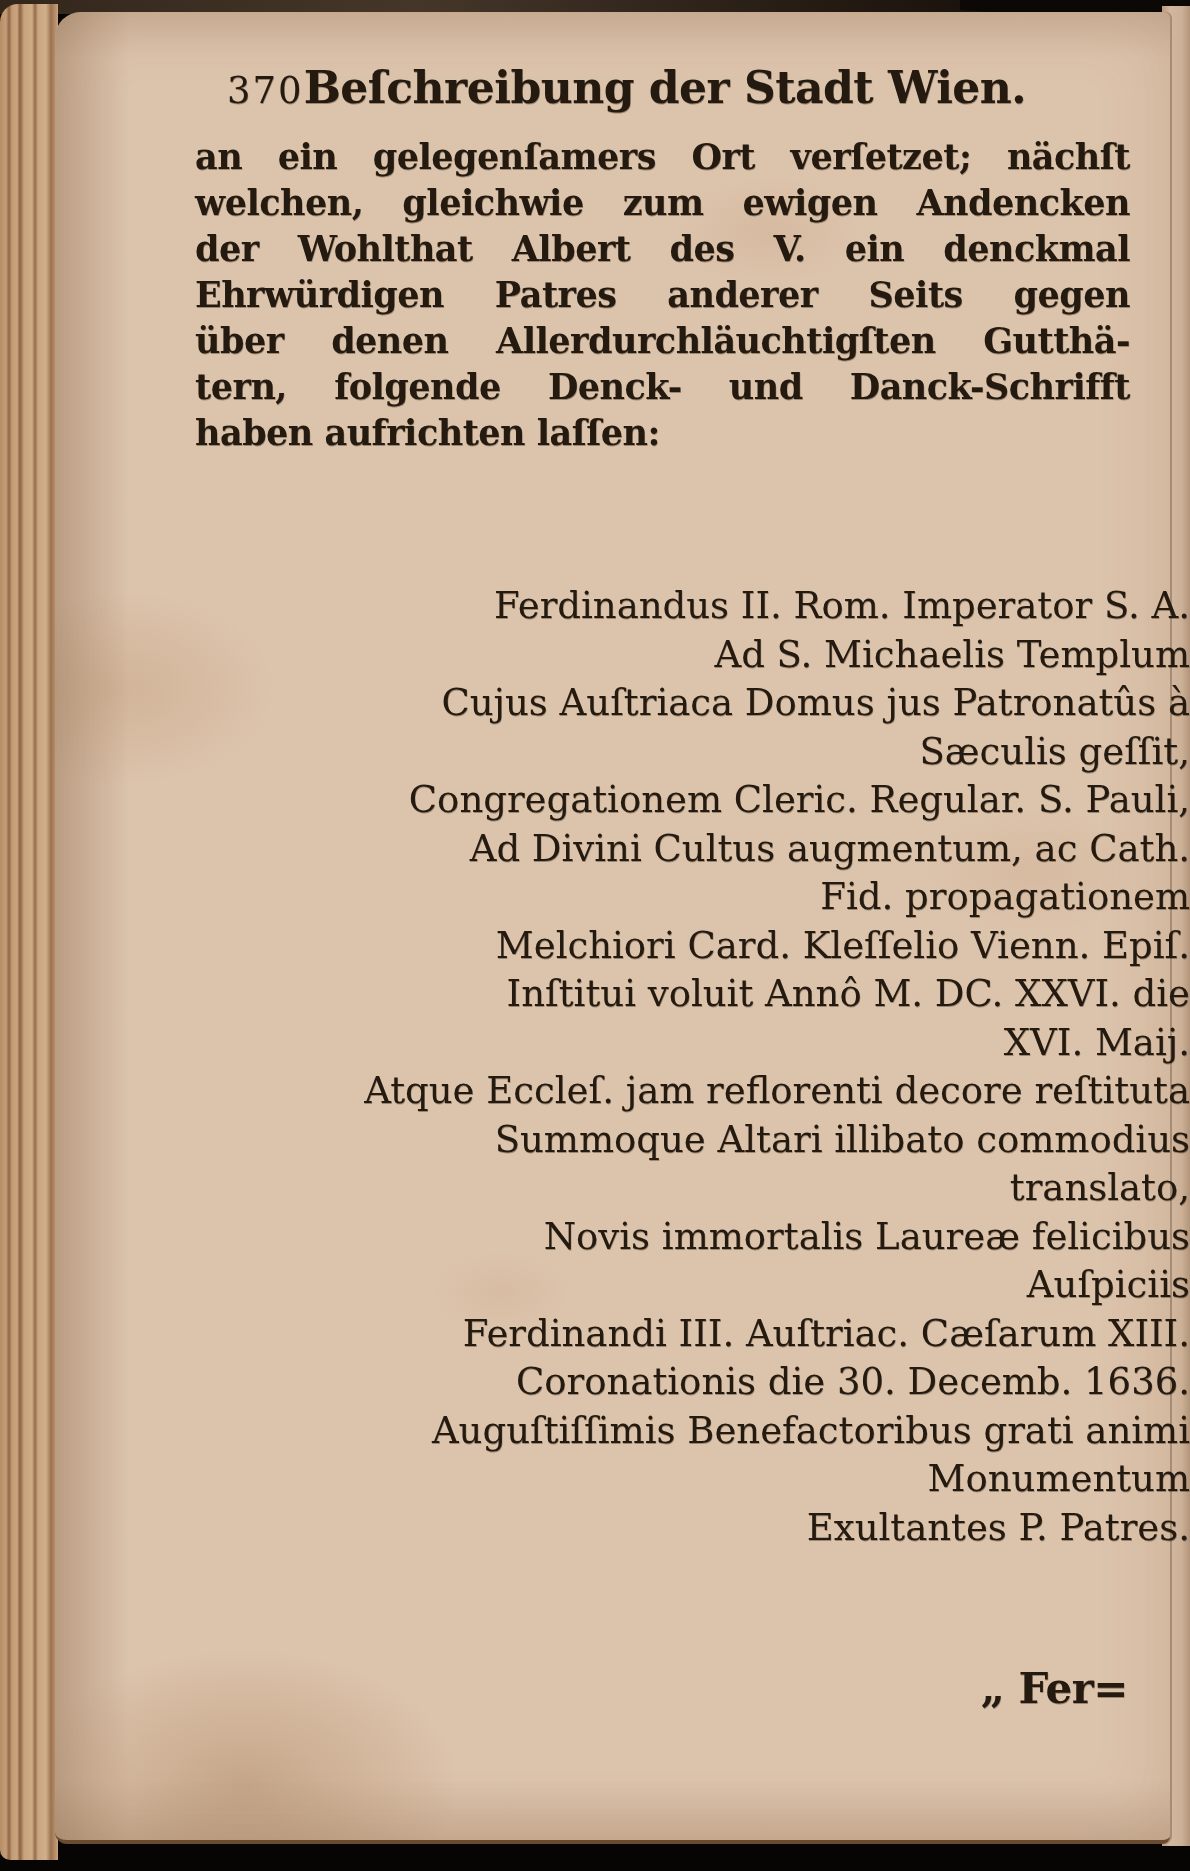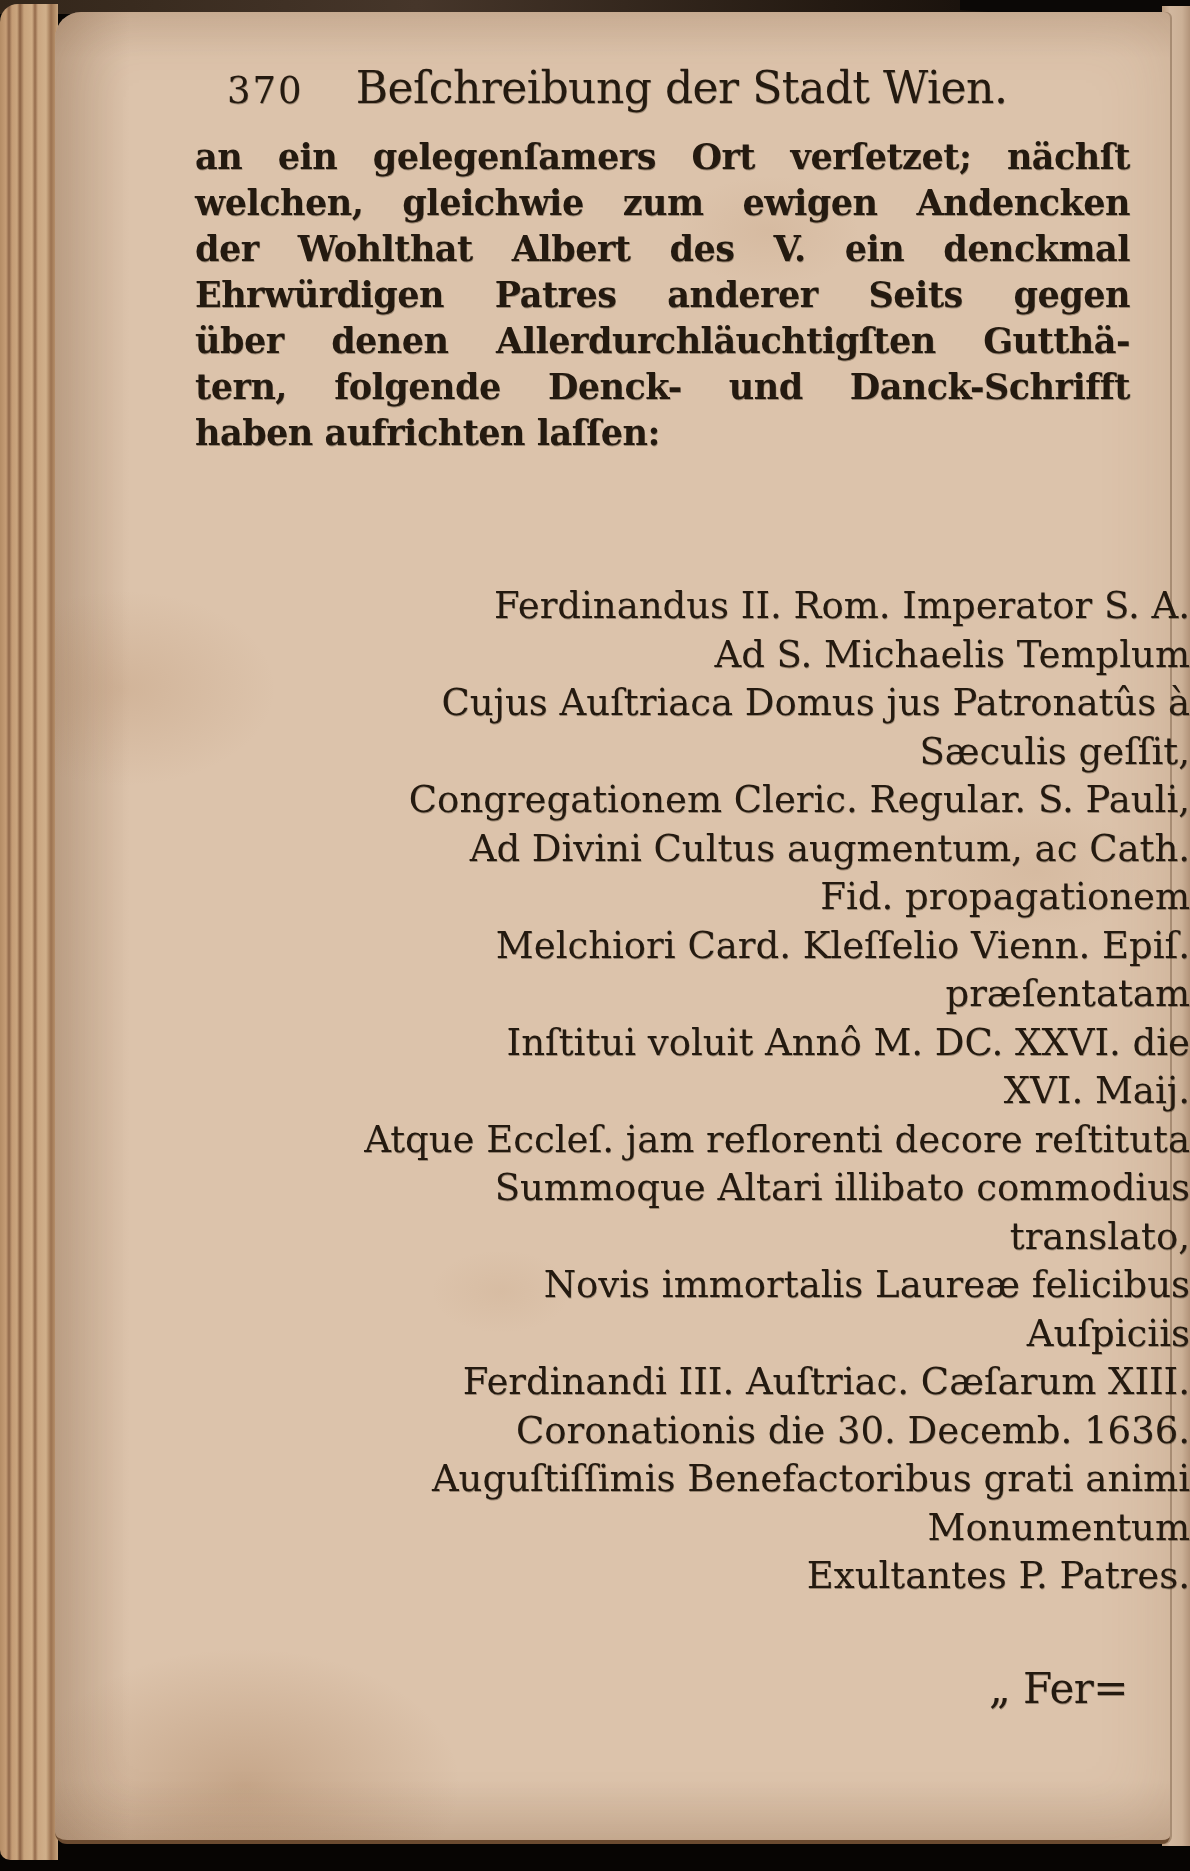--- a/index.html
+++ b/index.html
@@ -42,24 +42,24 @@
       radial-gradient(300px 190px at 17% 97%, rgba(140,92,52,.28), transparent 72%),
       radial-gradient(160px 90px at 88% 47%, rgba(160,112,70,.10), transparent 70%),
       radial-gradient(130px 80px at 64% 12%, rgba(160,112,70,.10), transparent 70%),
       radial-gradient(100px 60px at 40% 70%, rgba(158,110,66,.08), transparent 70%),
       linear-gradient(90deg, rgba(110,75,45,.25), rgba(110,75,45,0) 75px),
       linear-gradient(180deg, rgba(110,75,45,.12), rgba(110,75,45,0) 46px),
       linear-gradient(0deg, rgba(110,75,45,.15), rgba(110,75,45,0) 60px),
       #dcc3ab;
     text-shadow:0.5px 0.5px 0 rgba(35,22,10,.35);
   }
-  .header{position:absolute;top:50px;left:172px;display:flex;align-items:baseline;gap:52px;}
+  .header{position:absolute;top:50px;left:172px;display:flex;align-items:baseline;}
   .pagenum{font-size:37px;letter-spacing:2px;}
   .runtitle{font-size:44px;}
-  .fraktur{font-weight:400;letter-spacing:-0.5px;}
+  .fraktur{font-weight:700;letter-spacing:-0.5px;}
   .german{position:absolute;top:122px;left:140px;width:935px;font-size:35px;line-height:46px;}
   .gline{font-weight:700;text-align:justify;text-align-last:justify;}
   .gline.last{text-align-last:left;}
   .latin{position:absolute;top:570px;left:75px;width:1060px;text-align:right;font-size:37px;line-height:48.5px;}
   .lline{white-space:nowrap;}
   .catchword{position:absolute;top:1632px;right:42px;font-size:42px;margin-top:20px;}
 </style>
 </head>
 <body>
 
@@ -88,21 +88,20 @@
 
     <div class="latin">
       <div class="lline">Ferdinandus II. Rom. Imperator S. A.</div>
       <div class="lline">Ad S. Michaelis Templum</div>
       <div class="lline">Cujus Auſtriaca Domus jus Patronatûs à</div>
       <div class="lline">Sæculis geſſit,</div>
       <div class="lline">Congregationem Cleric. Regular. S. Pauli,</div>
       <div class="lline">Ad Divini Cultus augmentum, ac Cath.</div>
       <div class="lline">Fid. propagationem</div>
       <div class="lline">Melchiori Card. Kleſſelio Vienn. Epiſ.</div>
-      <div class="lline">præſentatam</div>
       <div class="lline">Inſtitui voluit Annô M. DC. XXVI. die</div>
       <div class="lline">XVI. Maij.</div>
       <div class="lline">Atque Eccleſ. jam reflorenti decore reſtituta</div>
       <div class="lline">Summoque Altari illibato commodius</div>
       <div class="lline">translato,</div>
       <div class="lline">Novis immortalis Laureæ felicibus</div>
       <div class="lline">Auſpiciis</div>
       <div class="lline">Ferdinandi III. Auſtriac. Cæſarum XIII.</div>
       <div class="lline">Coronationis die 30. Decemb. 1636.</div>
       <div class="lline">Auguſtiſſimis Benefactoribus grati animi</div>

